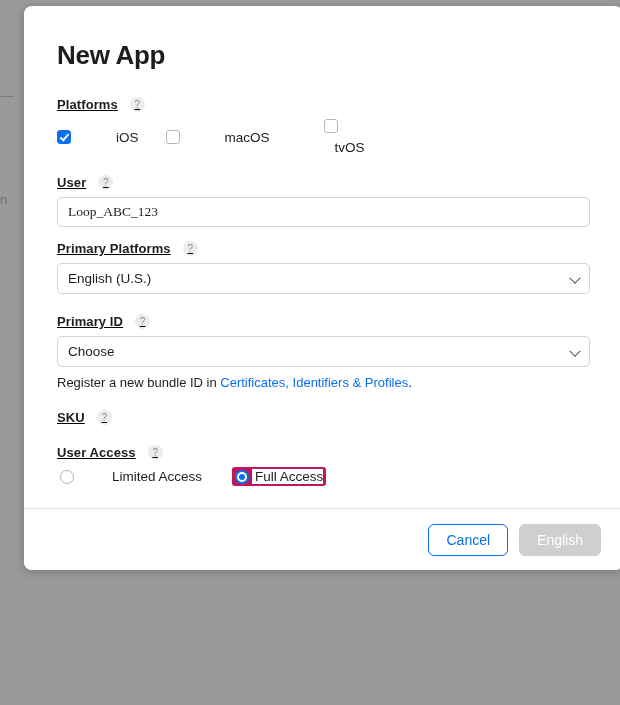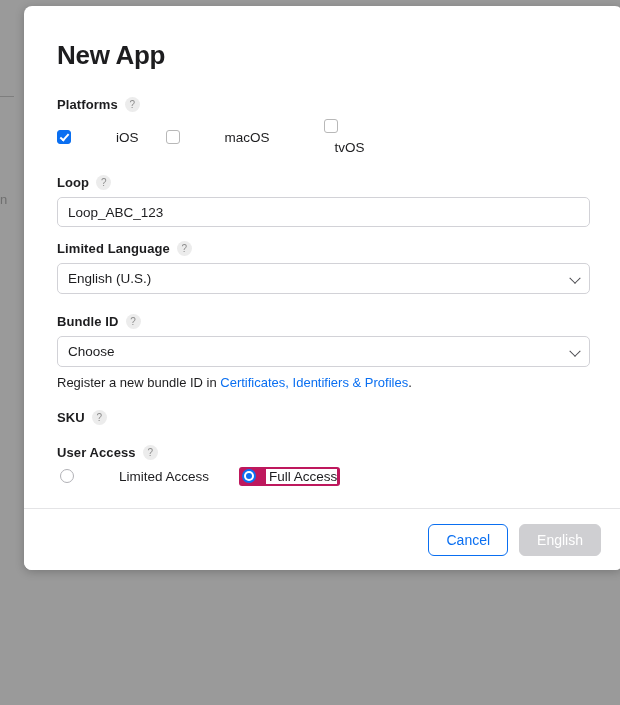--- a/index.html
+++ b/index.html
@@ -74,22 +74,23 @@
   
   .field {
     margin-bottom: 20px;
   }
   .field.tight {
     margin-bottom: 14px;
   }
   .label-row {
     display: flex;
     align-items: center;
-    gap: 7px;
+    gap: 12px;
     margin-bottom: 7px;
+    text-decoration: underline;
   }
   .label {
     font-size: 13px;
     font-weight: bold;
     color: #1d1d1f;
     letter-spacing: 0.1px;
   }
   .help {
     display: inline-flex;
     align-items: center;
@@ -151,21 +152,21 @@
   }
 
   
   .input {
     width: 100%;
     height: 30px;
     box-sizing: border-box;
     border: 1px solid #d2d2d7;
     border-radius: 5px;
     background: #fff;
-    font-family: Liberation Sans, sans-serif;
+    font-family: Liberation Serif, serif;
     font-size: 13.5px;
     color: #1d1d1f;
     padding: 0 10px;
     outline: none;
   }
   .input::placeholder { color: #a1a1a6; }
 
   .counter {
     text-align: right;
     font-size: 11.5px;
@@ -215,21 +216,21 @@
     text-decoration: none;
   }
 
   
   .radiorow {
     display: flex;
     align-items: center;
   }
   .radioitem {
     display: flex;
-    gap: 7px;
+    align-items: center;
     margin-right: 30px;
     cursor: default;
     padding: 2px 3px;
     border-radius: 3px;
   }
   .radioitem.focused {
     background: #be185d;
     padding: 2px 3px 2px 3px;
     margin-left: -3px;
   }
@@ -335,40 +336,40 @@
         </label>
         <label class="checkitem">
           <span class="box"></span>
           <span class="opt-label">tvOS</span>
         </label>
       </div>
     </div>
 
     <div class="field tight">
       <div class="label-row">
-        <span class="label">Loop</span>
+        <span class="label">User</span>
         <span class="help">?</span>
       </div>
       <input class="input" type="text" value="Loop_ABC_123" style="">
     </div>
 
     <div class="field">
       <div class="label-row">
-        <span class="label">Limited Language</span>
+        <span class="label">Primary Platforms</span>
         <span class="help">?</span>
       </div>
       <div class="select-wrap">
         <div class="select">English (U.S.)</div>
         <span class="chev"></span>
       </div>
     </div>
 
     <div class="field">
       <div class="label-row">
-        <span class="label">Bundle ID</span>
+        <span class="label">Primary ID</span>
         <span class="help">?</span>
       </div>
       <div class="select-wrap">
         <div class="select">Choose</div>
         <span class="chev"></span>
       </div>
       <div class="hint"><span>Register a new bundle ID in </span><a href="#">Certificates, Identifiers &amp; Profiles</a><span>.</span></div>
     </div>
 
     <div class="field">

